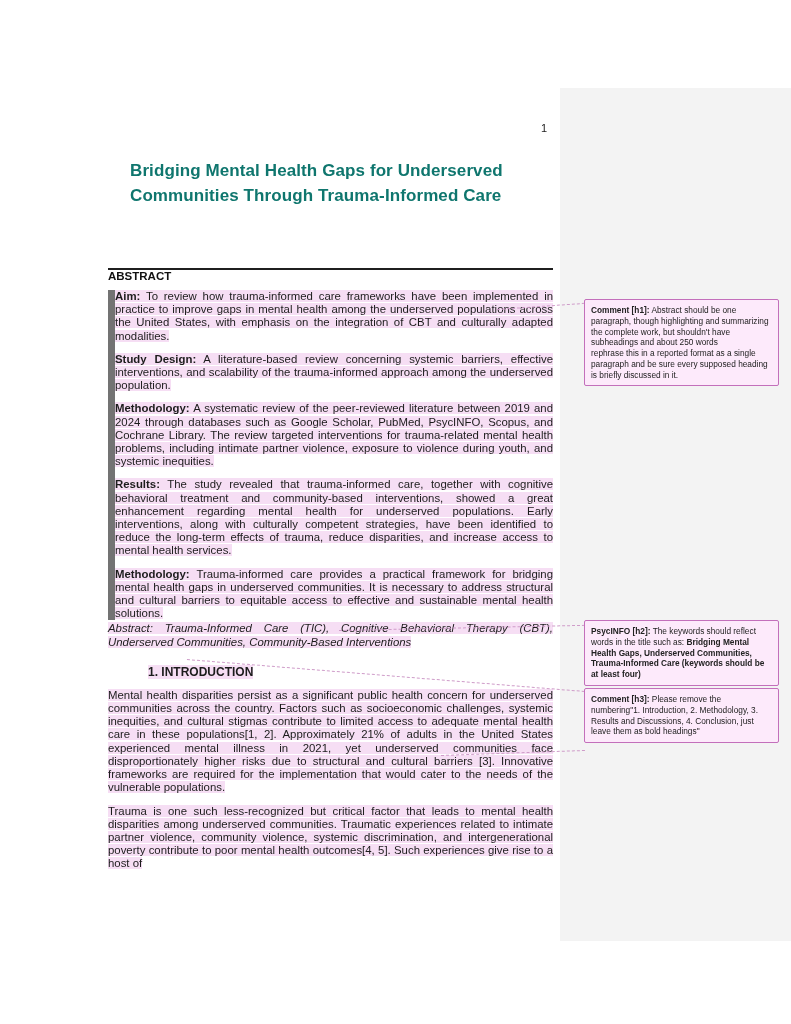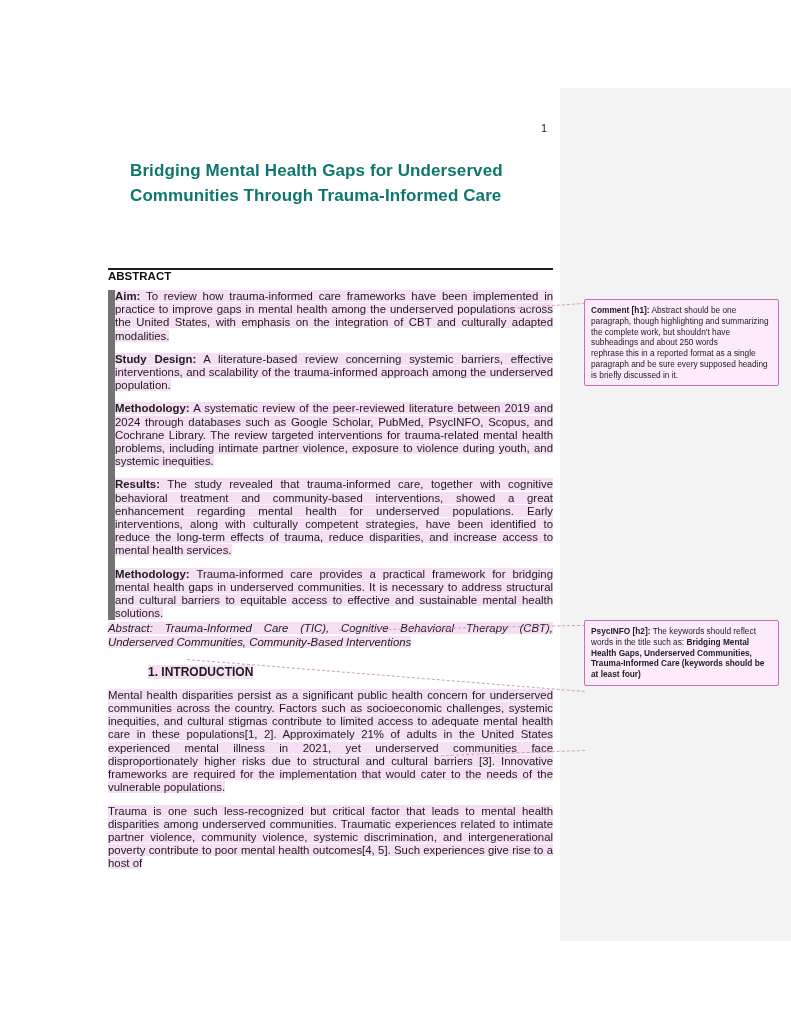--- a/index.html
+++ b/index.html
@@ -81,15 +81,19 @@
     <span class="c-label">Comment [h1]:</span>
     <span>Abstract should be one paragraph, though highlighting and summarizing the complete work, but shouldn't have subheadings and about 250 words</span>
     <div>rephrase this in a reported format as a single paragraph and be sure every supposed heading is briefly discussed in it.</div>
   </div>
 
   <div class="comment c2">
     <span class="c-label">PsycINFO [h2]:</span>
     <span>The keywords should reflect words in the title such as: </span><b class="c-bold">Bridging Mental Health Gaps, Underserved Communities, Trauma-Informed Care (keywords should be at least four)</b>
   </div>
 
+  <div class="comment c3">
+    <span class="c-label">Comment [h3]:</span>
+    <span>Please remove the numbering"1. Introduction, 2. Methodology, 3. Results and Discussions, 4. Conclusion, just leave them as bold headings"</span>
+  </div>
 
 
 </div>
 
 </body></html>

